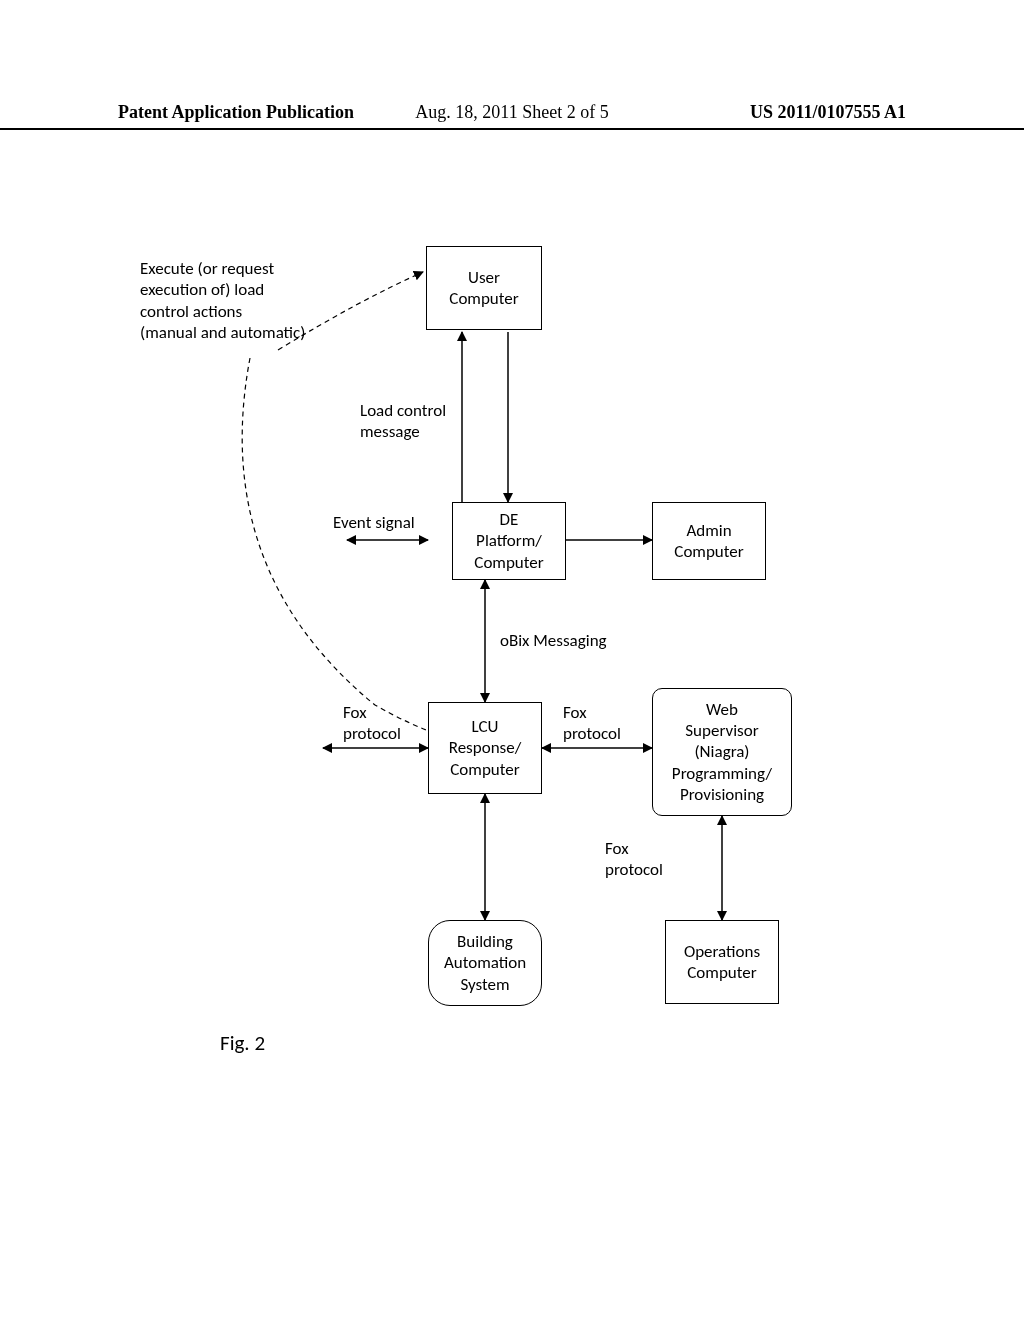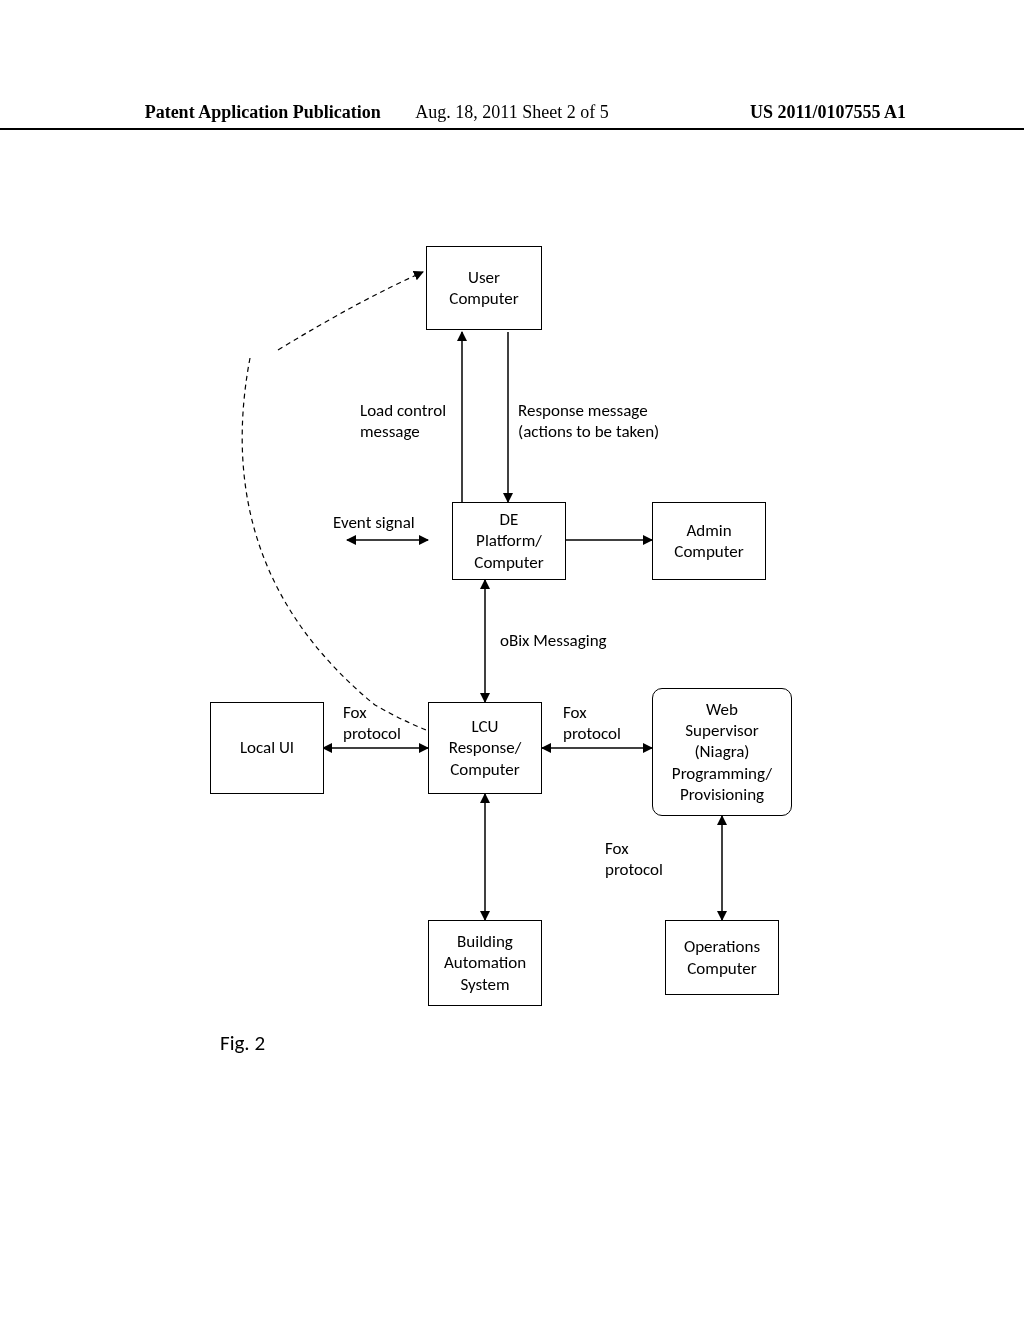--- a/index.html
+++ b/index.html
@@ -12,21 +12,21 @@
   }
   .header {
     position: absolute;
     top: 102px;
     left: 0;
     width: 1024px;
     display: flex;
     font-size: 18px;
     padding: 0 118px 0 118px;
   }
-  .header .left { font-weight: bold; flex: 1; text-align: right; }
+  .header .left { font-weight: bold; flex: 1; }
   .header .center { flex: 1; text-align: center; }
   .header .right { flex: 1; text-align: right; font-weight: bold; }
   .header-line {
     position: absolute;
     top: 128px;
     left: 0;
     width: 1024px;
     border-top: 2.5px solid #000;
   }
   .diagram {
@@ -103,57 +103,58 @@
 
     <line x1="213" y1="508" x2="318" y2="508" stroke="#000" stroke-width="1.5" marker-start="url(#arrowS)" marker-end="url(#arrow)"></line>
 
     <line x1="432" y1="508" x2="542" y2="508" stroke="#000" stroke-width="1.5" marker-start="url(#arrowS)" marker-end="url(#arrow)"></line>
 
     <line x1="375" y1="554" x2="375" y2="680" stroke="#000" stroke-width="1.5" marker-start="url(#arrowS)" marker-end="url(#arrow)"></line>
 
     <line x1="612" y1="576" x2="612" y2="680" stroke="#000" stroke-width="1.5" marker-start="url(#arrowS)" marker-end="url(#arrow)"></line>
   </svg>
 
+  <div class="label" style="left:30px; top:18px; white-space:pre;">Execute (or request
+execution of) load
+control actions
+(manual and automatic)</div>
 
   <div class="box" style="left:316px; top:6px; width:116px; height:84px; white-space:pre;">User
 Computer</div>
 
   <div class="label" style="left:232px; top:160px; white-space:pre;margin-left:18px;">Load control
 message</div>
-  <div class="label" style="left:408px; top:160px; white-space:pre;">Response message
-(actions to be taken)</div>
 
   <div class="label" style="left:223px; top:272px;">Event signal</div>
 
   <div class="box" style="left:318px; top:262px; width:114px; height:78px; white-space:pre;margin-left:24px;">DE
 Platform/
 Computer</div>
   <div class="box" style="left:542px; top:262px; width:114px; height:78px; white-space:pre;">Admin
 Computer</div>
 
   <div class="label" style="left:390px; top:390px;">oBix Messaging</div>
 
   <div class="label" style="left:233px; top:462px; white-space:pre;">Fox
 protocol</div>
   <div class="label" style="left:453px; top:462px; white-space:pre;">Fox
 protocol</div>
 
-  <div class="box" style="left:100px; top:462px; width:114px; height:92px;">Local UI</div>
   <div class="box" style="left:318px; top:462px; width:114px; height:92px; white-space:pre;">LCU
 Response/
 Computer</div>
   <div class="box" style="left:542px; top:448px; width:140px; height:128px; white-space:pre;border-radius:10px;">Web
 Supervisor
 (Niagra)
 Programming/
 Provisioning</div>
 
   <div class="label" style="left:495px; top:598px; white-space:pre;">Fox
 protocol</div>
 
-  <div class="box" style="left:318px; top:680px; width:114px; height:86px; white-space:pre;">Building
+  <div class="box" style="left:318px; top:680px; width:114px; height:86px; white-space:pre;border-radius:22px;">Building
 Automation
 System</div>
-  <div class="box" style="left:555px; top:680px; width:114px; height:75px; white-space:pre;">Operations
+  <div class="box" style="left:555px; top:680px; width:114px; height:84px; white-space:pre;">Operations
 Computer</div>
 
   <div class="fig-label" style="left:110px; top:742px;margin-top:48px;">Fig. 2</div>
 </div>
 
 </body></html>

